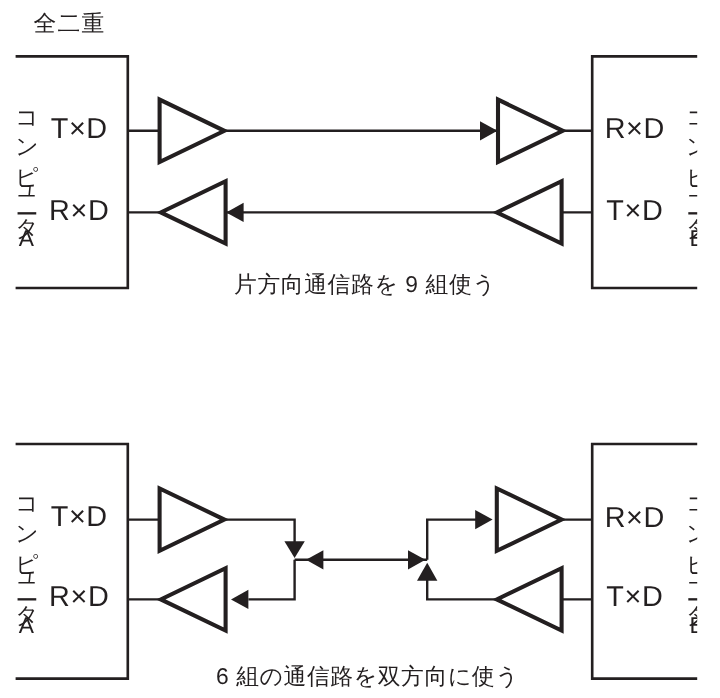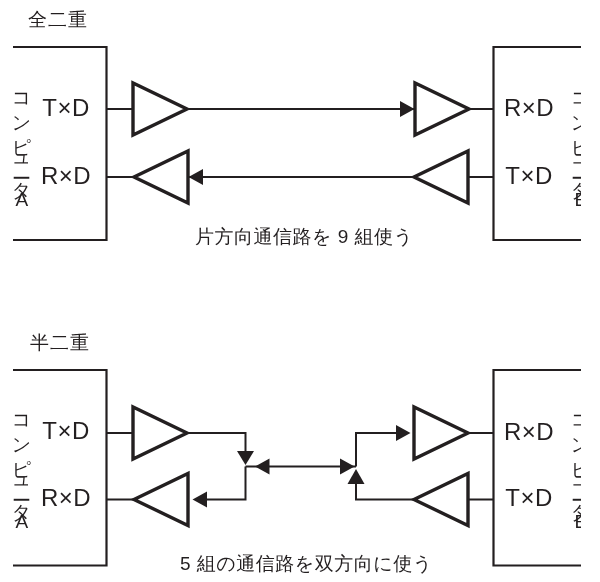--- a/index.html
+++ b/index.html
@@ -86,25 +86,24 @@
   <div class="label vname" style="left:21px; top:81px;">コンピュータA</div>
   <div class="label vname" style="left:580px; top:81px;">コンピュータB</div>
 
   <div class="label port" style="left:66px; top:108px;">T×D</div>
   <div class="label port" style="left:66px; top:176px;">R×D</div>
   <div class="label port" style="left:529px; top:108px;">R×D</div>
   <div class="label port" style="left:529px; top:176px;">T×D</div>
 
   <div class="label caption" style="left:195px; top:224px;">片方向通信路を 9 組使う</div>
 
-  <div class="label title" style="left:30px; top:330px;">半二重</div>
 
   <div class="label vname" style="left:21px; top:403px;">コンピュータA</div>
   <div class="label vname" style="left:580px; top:403px;">コンピュータB</div>
 
   <div class="label port" style="left:66px; top:431px;">T×D</div>
   <div class="label port" style="left:66px; top:498px;">R×D</div>
   <div class="label port" style="left:529px; top:432px;">R×D</div>
   <div class="label port" style="left:529px; top:498px;">T×D</div>
 
-  <div class="label caption" style="left:180px; top:551px;">5 組の通信路を双方向に使う</div>
+  <div class="label caption" style="left:180px; top:551px;">6 組の通信路を双方向に使う</div>
 
 </div>
 
 </body></html>

